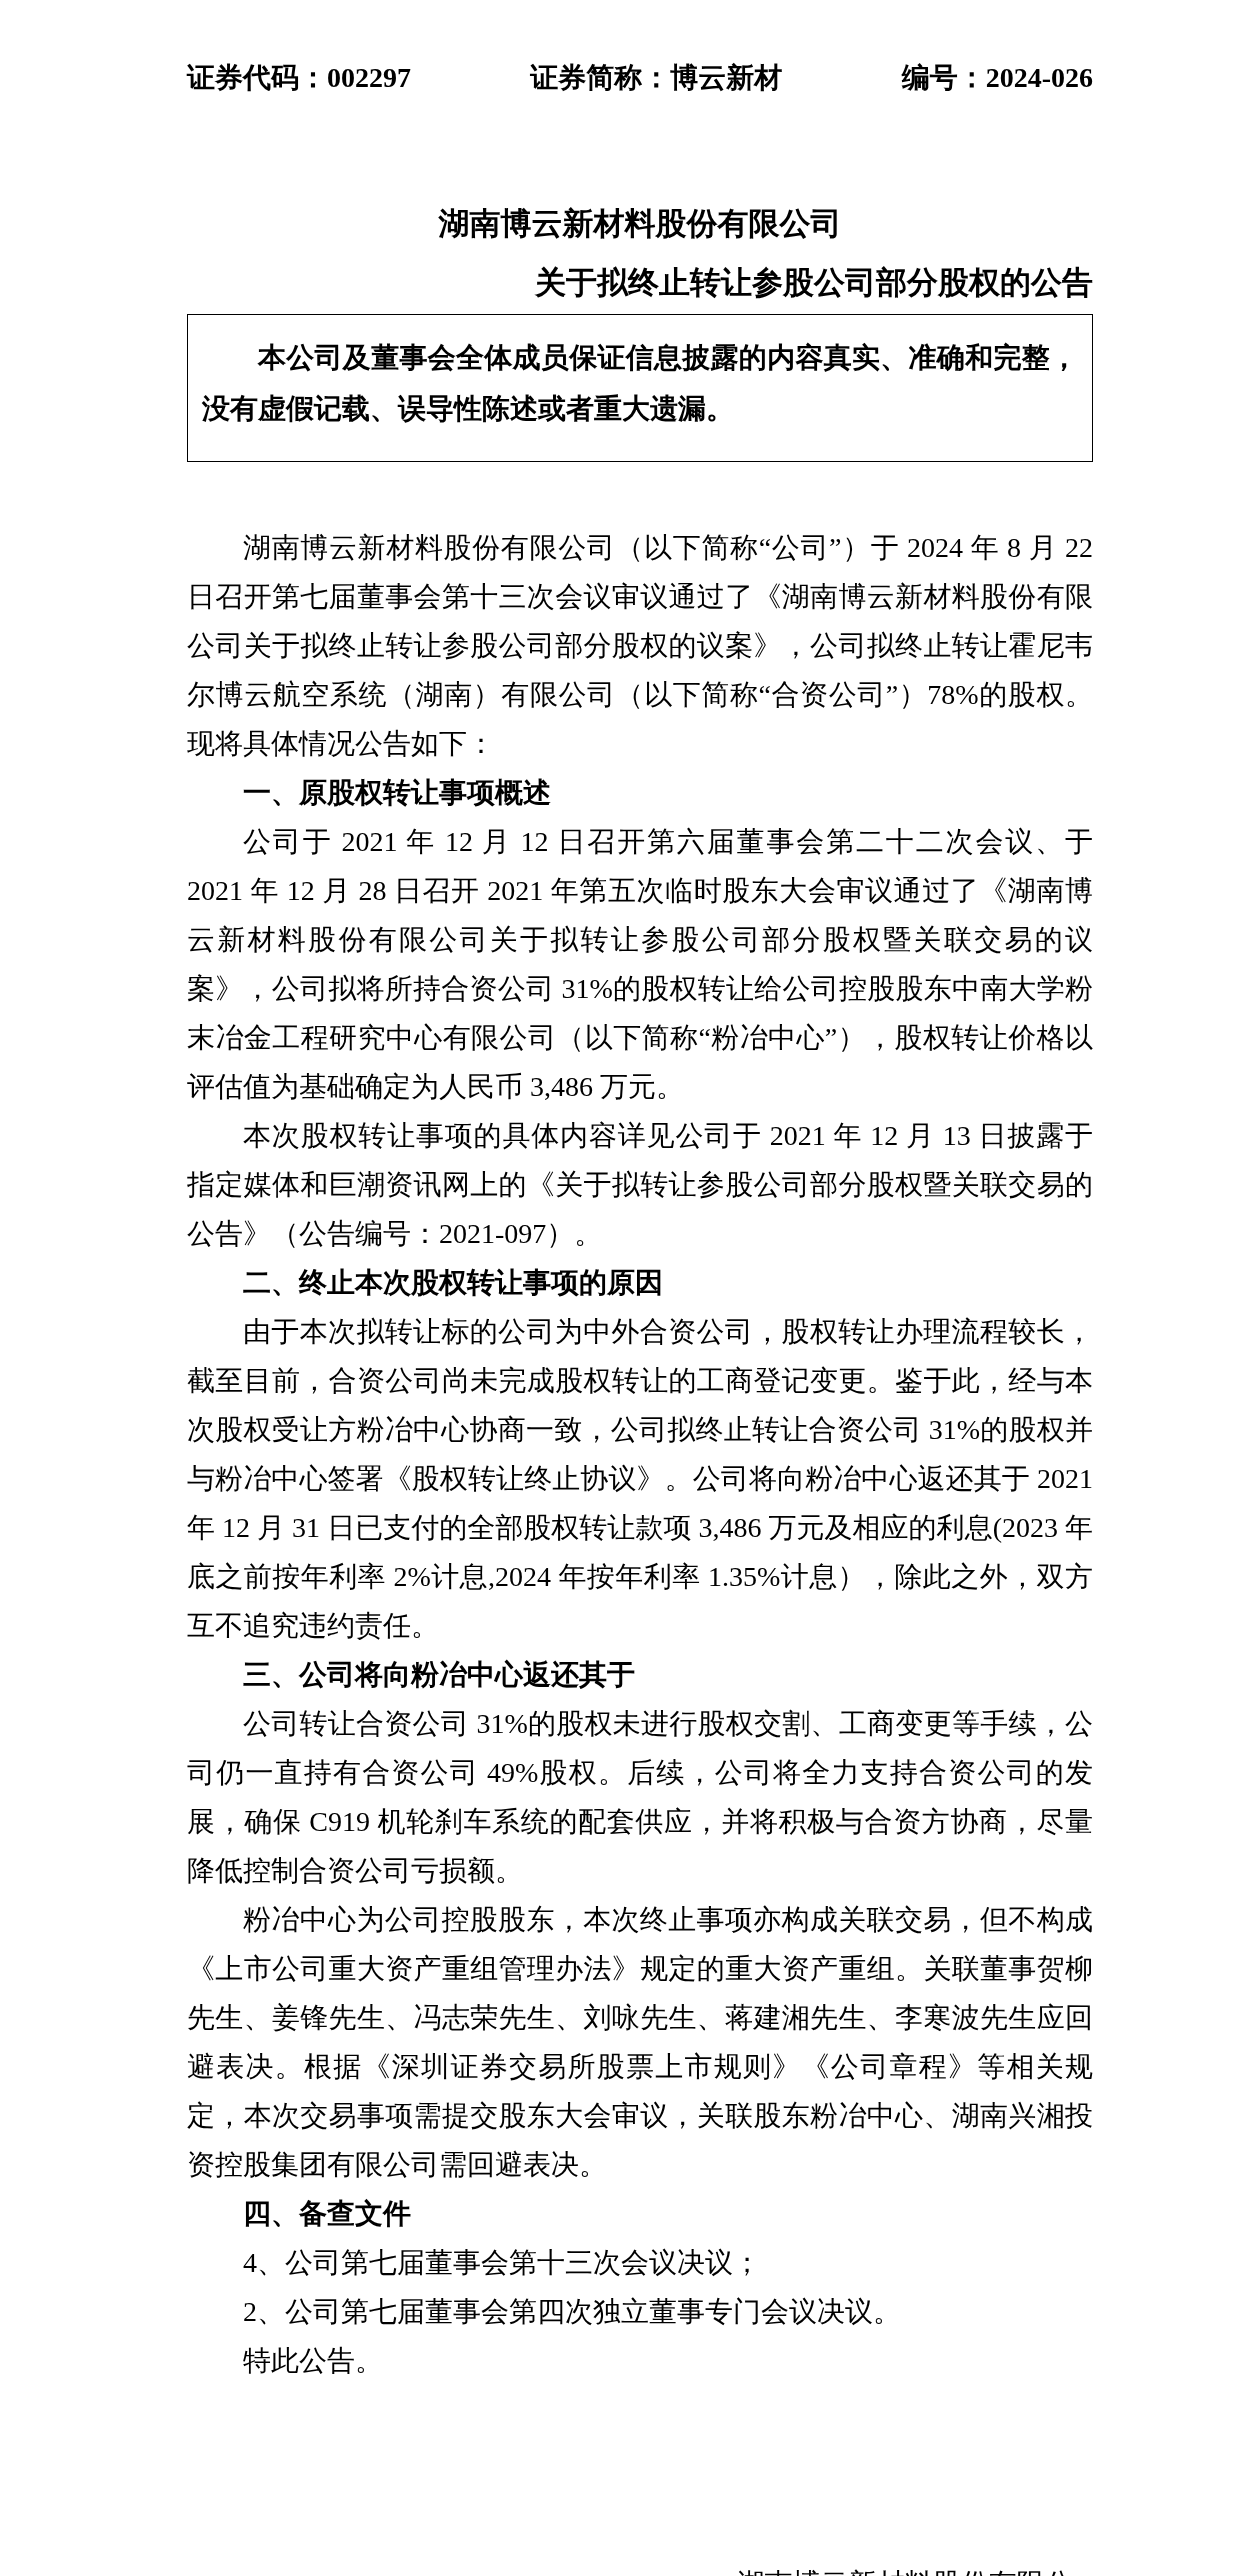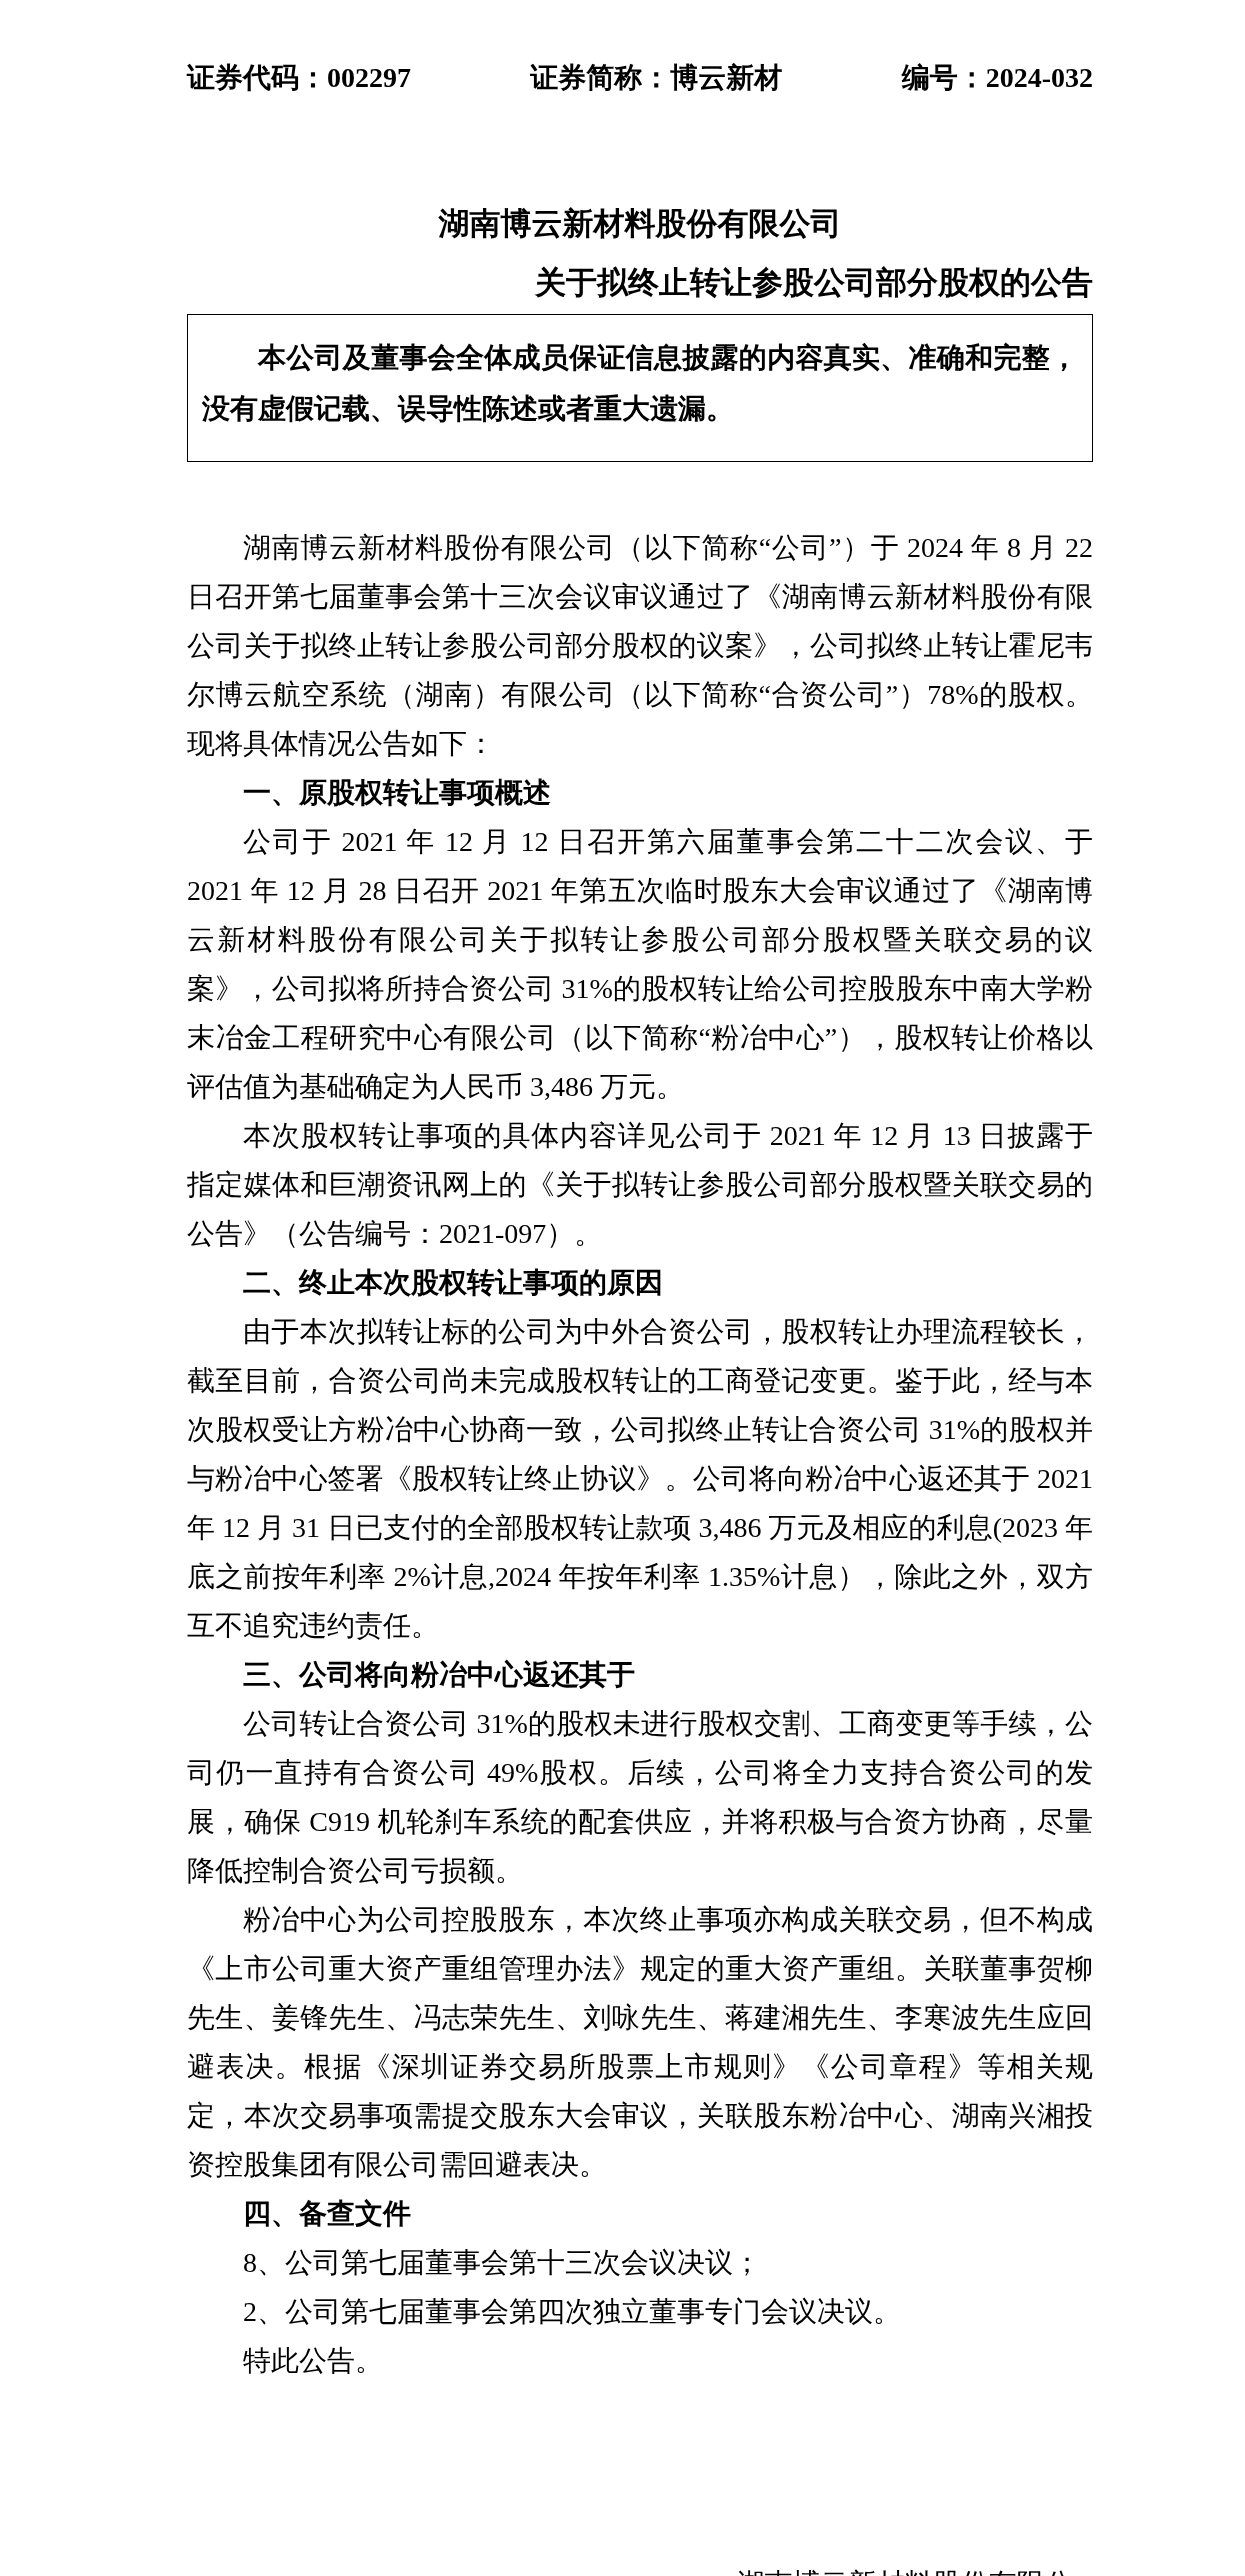--- a/index.html
+++ b/index.html
@@ -90,21 +90,21 @@
 </style>
 </head>
 <body>
 
 <div class="page">
   <div class="content">
 
     <div class="doc-header">
       <span>证券代码：002297</span>
       <span>证券简称：博云新材</span>
-      <span>编号：2024-032</span>
+      <span>编号：2024-026</span>
     </div>
 
     <div class="title-main">湖南博云新材料股份有限公司</div>
     <div class="title-sub">关于拟终止转让参股公司部分股权的公告</div>
 
     <div class="disclaimer-box">
       <p>本公司及董事会全体成员保证信息披露的内容真实、准确和完整，没有虚假记载、误导性陈述或者重大遗漏。</p>
     </div>
 
     <div class="body-text">
@@ -115,21 +115,21 @@
       <p>本次股权转让事项的具体内容详见公司于 2021 年 12 月 13 日披露于指定媒体和巨潮资讯网上的《关于拟转让参股公司部分股权暨关联交易的公告》（公告编号：2021-097）。</p>
 
       <p class="heading">二、终止本次股权转让事项的原因</p>
       <p>由于本次拟转让标的公司为中外合资公司，股权转让办理流程较长，截至目前，合资公司尚未完成股权转让的工商登记变更。鉴于此，经与本次股权受让方粉冶中心协商一致，公司拟终止转让合资公司 31%的股权并与粉冶中心签署《股权转让终止协议》。公司将向粉冶中心返还其于 2021 年 12 月 31 日已支付的全部股权转让款项 3,486 万元及相应的利息(2023 年底之前按年利率 2%计息,2024 年按年利率 1.35%计息），除此之外，双方互不追究违约责任。</p>
 
       <p class="heading">三、公司将向粉冶中心返还其于</p>
       <p>公司转让合资公司 31%的股权未进行股权交割、工商变更等手续，公司仍一直持有合资公司 49%股权。后续，公司将全力支持合资公司的发展，确保 C919 机轮刹车系统的配套供应，并将积极与合资方协商，尽量降低控制合资公司亏损额。</p>
       <p>粉冶中心为公司控股股东，本次终止事项亦构成关联交易，但不构成《上市公司重大资产重组管理办法》规定的重大资产重组。关联董事贺柳先生、姜锋先生、冯志荣先生、刘咏先生、蒋建湘先生、李寒波先生应回避表决。根据《深圳证券交易所股票上市规则》《公司章程》等相关规定，本次交易事项需提交股东大会审议，关联股东粉冶中心、湖南兴湘投资控股集团有限公司需回避表决。</p>
 
       <p class="heading">四、备查文件</p>
-      <p>8、公司第七届董事会第十三次会议决议；</p>
+      <p>4、公司第七届董事会第十三次会议决议；</p>
       <p>2、公司第七届董事会第四次独立董事专门会议决议。</p>
 
       <p class="closing">特此公告。</p>
     </div>
 
     <div class="signature">
       <div>湖南博云新材料股份有限公司</div>
 
     </div>
 

